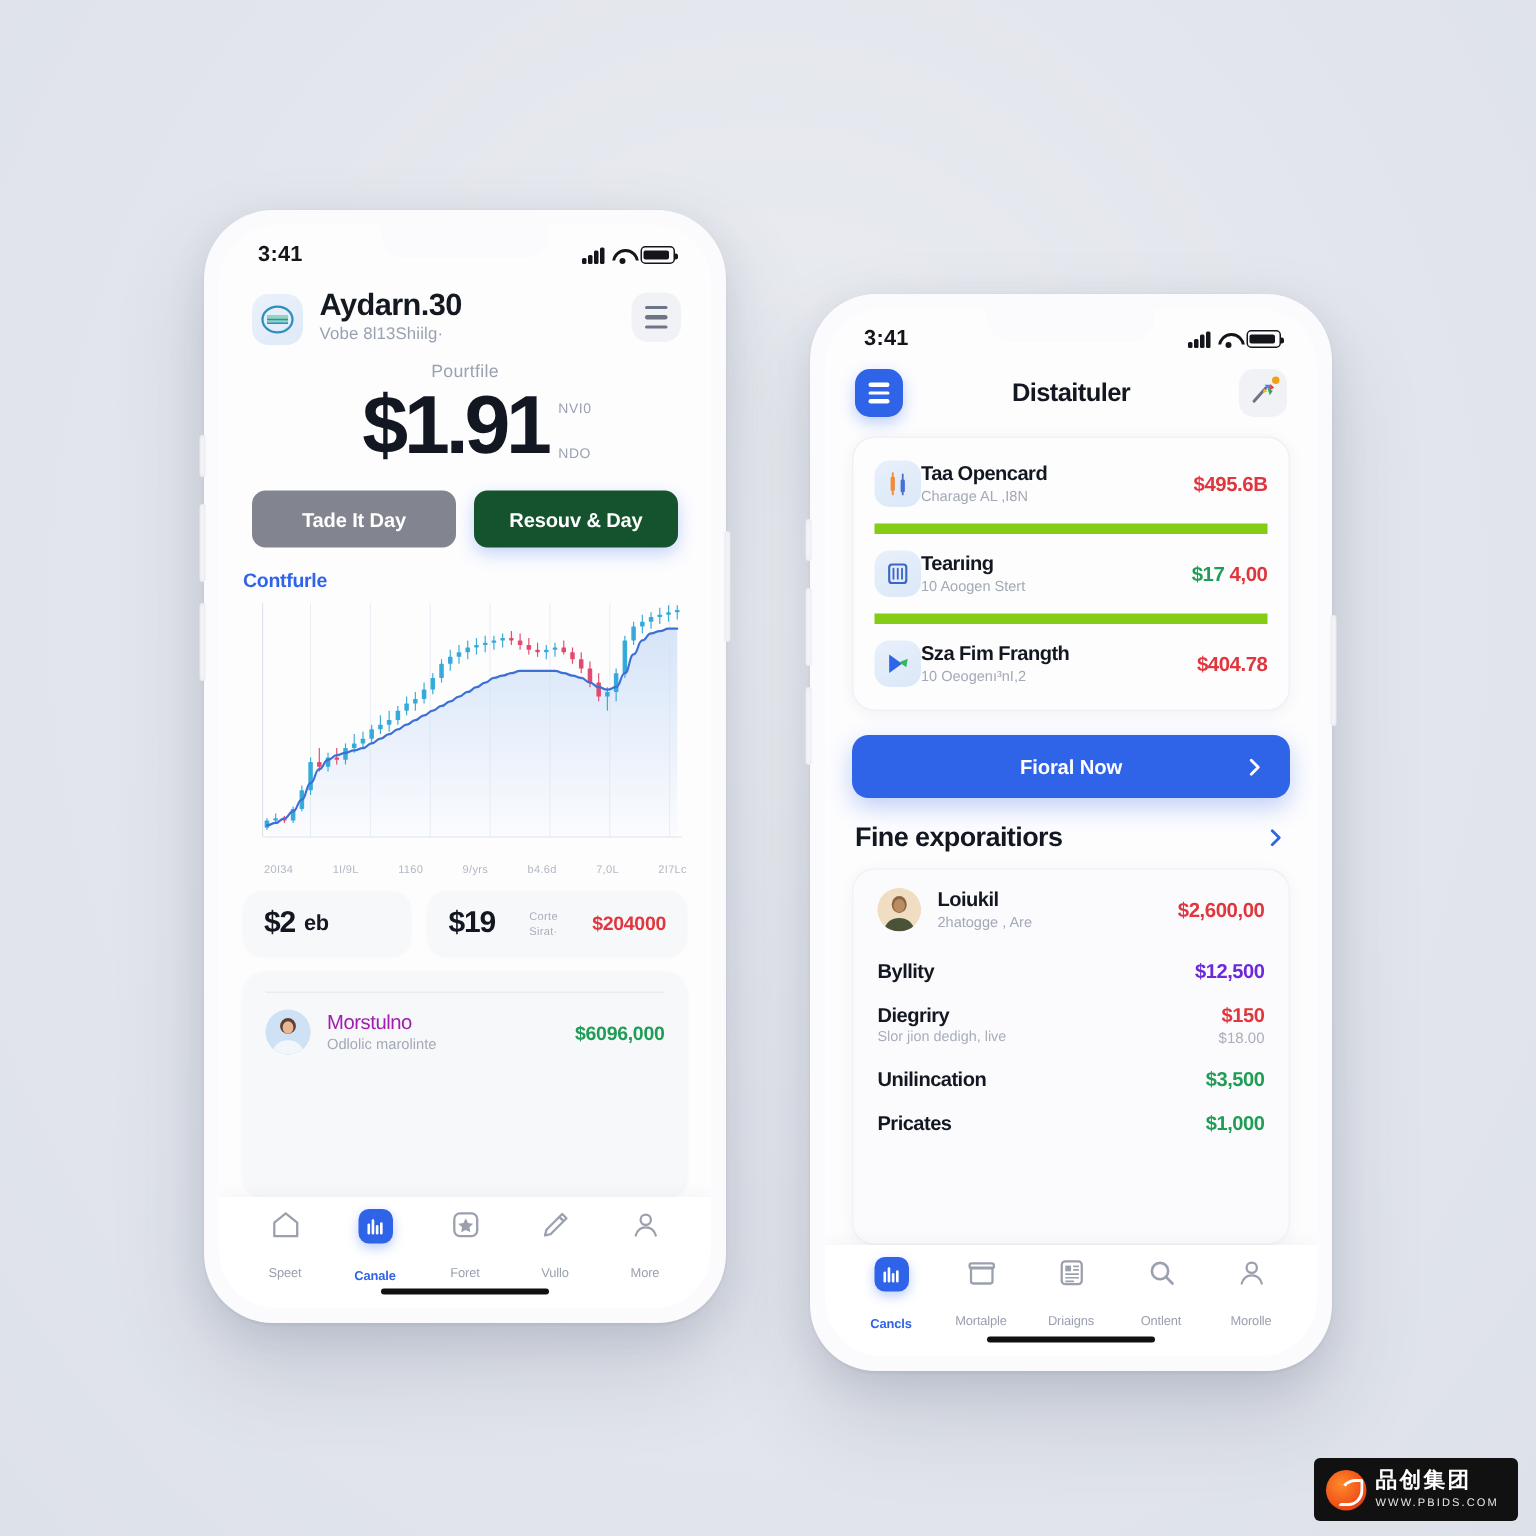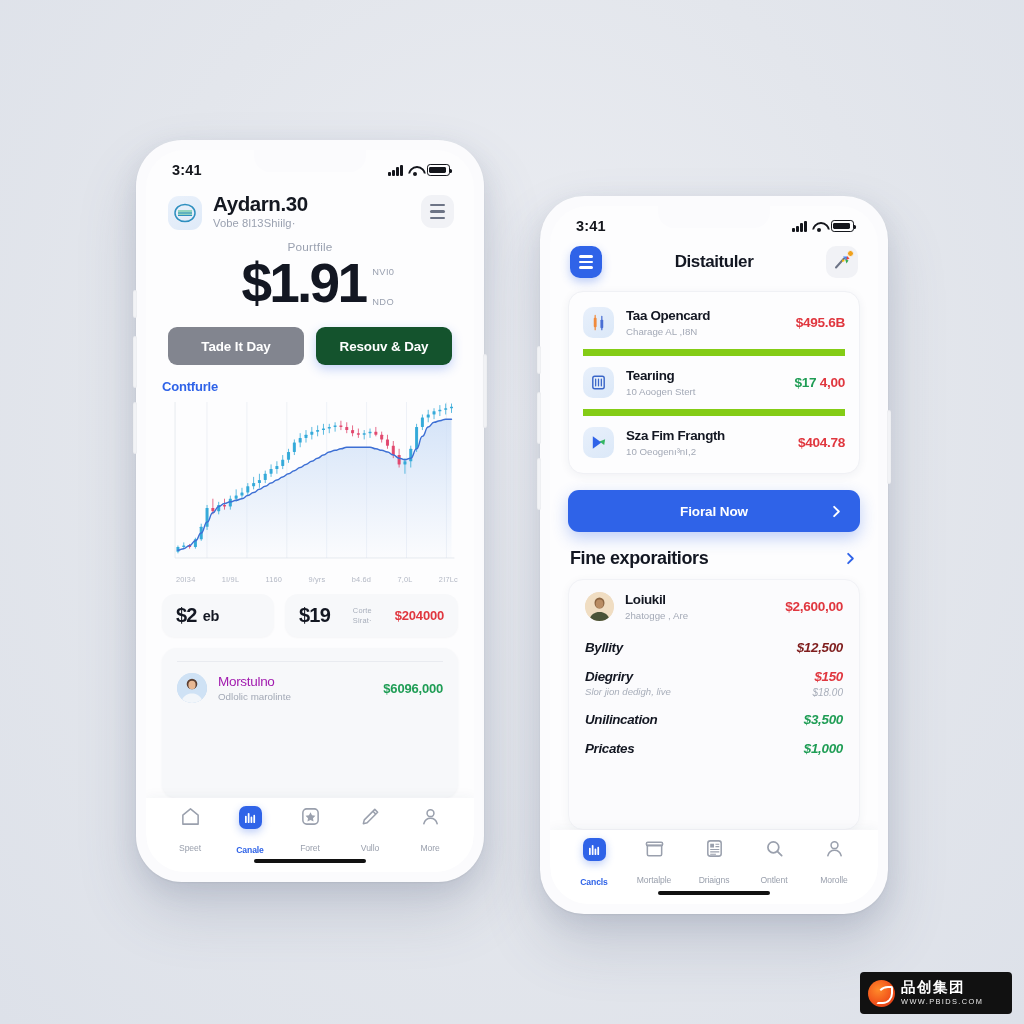--- a/index.html
+++ b/index.html
@@ -127,56 +127,56 @@
   .p2-menu i{ display:block; width:14px; height:2.1px; background:#fff; border-radius:2px; }
   .p2-title{ font-size:17px; font-weight:700; color:#131722; letter-spacing:-.4px; }
   .p2-bell{ width:32px; height:32px; border-radius:10px; background:#f1f2f6; position:relative;
     display:flex; align-items:center; justify-content:center; }
   .p2-bell svg{ width:18px; height:18px; }
   .p2-bell b{ position:absolute; top:4px; right:4px; width:7px; height:7px; border-radius:50%;
     background:#f0a11c; border:1.4px solid #f1f2f6; }
 
   .p2-list{ margin:13px 18px 0 18px; background:#fdfdfe; border-radius:15px; padding:4px 14px;
     box-shadow:0 2px 10px rgba(40,50,80,.06); border:1px solid #f0f1f5; }
-  .p2-item{ display:flex; align-items:center; gap:12px; padding:11px 0; }
+  .p2-item{ display:flex; align-items:center; padding:11px 0; }
   .p2-item + .p2-item{ border-top:7px solid #84cc16; }
   .p2-ic{ width:31px; height:31px; border-radius:10px; flex:0 0 auto;
     background:linear-gradient(150deg,#e8f0fb,#dbe8f8); display:flex; align-items:center; justify-content:center; }
   .p2-ic svg{ width:19px; height:19px; }
   .p2-txt{ flex:1; min-width:0; }
   .p2-t{ font-size:13.4px; font-weight:700; color:#131722; letter-spacing:-.35px; line-height:1.2; }
   .p2-s{ font-size:9.7px; color:#a3a9b6; margin-top:1.5px; }
   .p2-v{ font-size:13.6px; font-weight:700; letter-spacing:-.3px; white-space:nowrap; }
-  .v-red{ color:#e0373f; } .v-green{ color:#1f9d55; } .v-amber{ color:#7f1d1d; }
+  .v-red{ color:#e0373f; } .v-green{ color:#1f9d55; } .v-amber{ color:#6d28d9; }
   .v-mix .g{ color:#1f9d55;margin-top:16px; } .v-mix .r{ color:#e0373f; }
 
   .cta{ margin:16px 18px 0 18px; height:42px; border-radius:11px; background:#2f63e8;
     display:flex; align-items:center; justify-content:center; position:relative;
     box-shadow:0 6px 16px rgba(47,99,232,.30); }
   .cta span{ font-size:13.5px; font-weight:700; color:#fff; letter-spacing:-.1px; }
   .cta svg{ position:absolute; right:16px; width:15px; height:15px; }
 
   .sec-head{ display:flex; align-items:center; justify-content:space-between; padding:16px 20px 0 20px; }
   .sec-title{ font-size:18px; font-weight:700; color:#131722; letter-spacing:-.4px; }
   .sec-head svg{ width:15px; height:15px; }
 
   .p2-card{ margin:10px 18px 0 18px; background:#fbfbfd; border-radius:15px; padding:12px 16px 10px 16px;
     flex:1; overflow:hidden; box-shadow:0 2px 10px rgba(40,50,80,.05); border:1px solid #f1f2f6; }
   .p2-prow{ display:flex; align-items:center; gap:11px; padding-bottom:12px; }
   .p2-av{ width:29px; height:29px; border-radius:50%; overflow:hidden; flex:0 0 auto; background:#efdfc9; }
   .p2-av svg{ width:100%; height:100%; }
-  .p2-line{ display:flex; align-items:flex-start; justify-content:space-between; padding:7px 0;font-style:italic; }
+  .p2-line{ display:flex; align-items:flex-start; justify-content:space-between; padding:7px 0; }
   .p2-line .l .t{ font-size:13.4px; font-weight:700; color:#131722; letter-spacing:-.35px; }
   .p2-line .l .s{ font-size:9.6px; color:#a8aeba; margin-top:2px; }
   .p2-line .r2{ text-align:right; }
   .p2-line .r2 .v{ font-size:13.4px; font-weight:700; letter-spacing:-.3px; }
   .p2-line .r2 .v2{ font-size:10px; color:#a8aeba; margin-top:3px; }
 
   
-  .wm{ position:absolute; right:12px; bottom:10px; height:42px; width:152px; background:#111;
+  .wm{ position:absolute; right:12px; bottom:10px; height:42px; width:136px; background:#111;
     border-radius:4px; display:flex; align-items:center; gap:6px; padding:0 8px; }
   .wm-logo{ width:27px; height:27px; border-radius:50%;
     background:radial-gradient(circle at 38% 36%, #ff8b2a 0%, #f2571c 52%, #d62f12 100%); position:relative; }
   .wm-logo::after{ content:""; position:absolute; left:8px; top:6px; width:13px; height:14px;
     border:2.6px solid #fff; border-radius:70% 10% 60% 10%; border-left-color:transparent; }
   .wm-r{ display:flex; flex-direction:column; gap:2px; }
   .wm-cn{ font-size:14.5px; font-weight:700; color:#fff; letter-spacing:1.5px; line-height:1; }
   .wm-url{ font-size:7.4px; color:#e8e8e8; letter-spacing:1.4px; }
 </style>
 </head>

